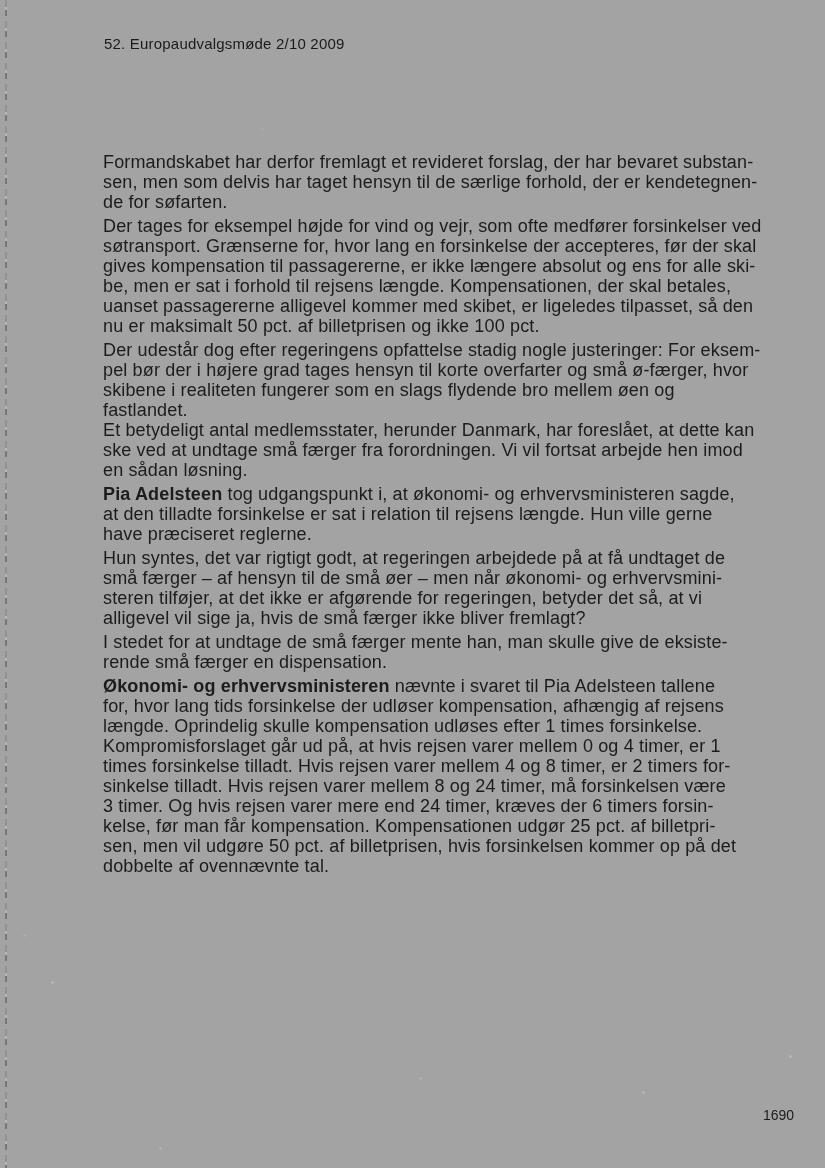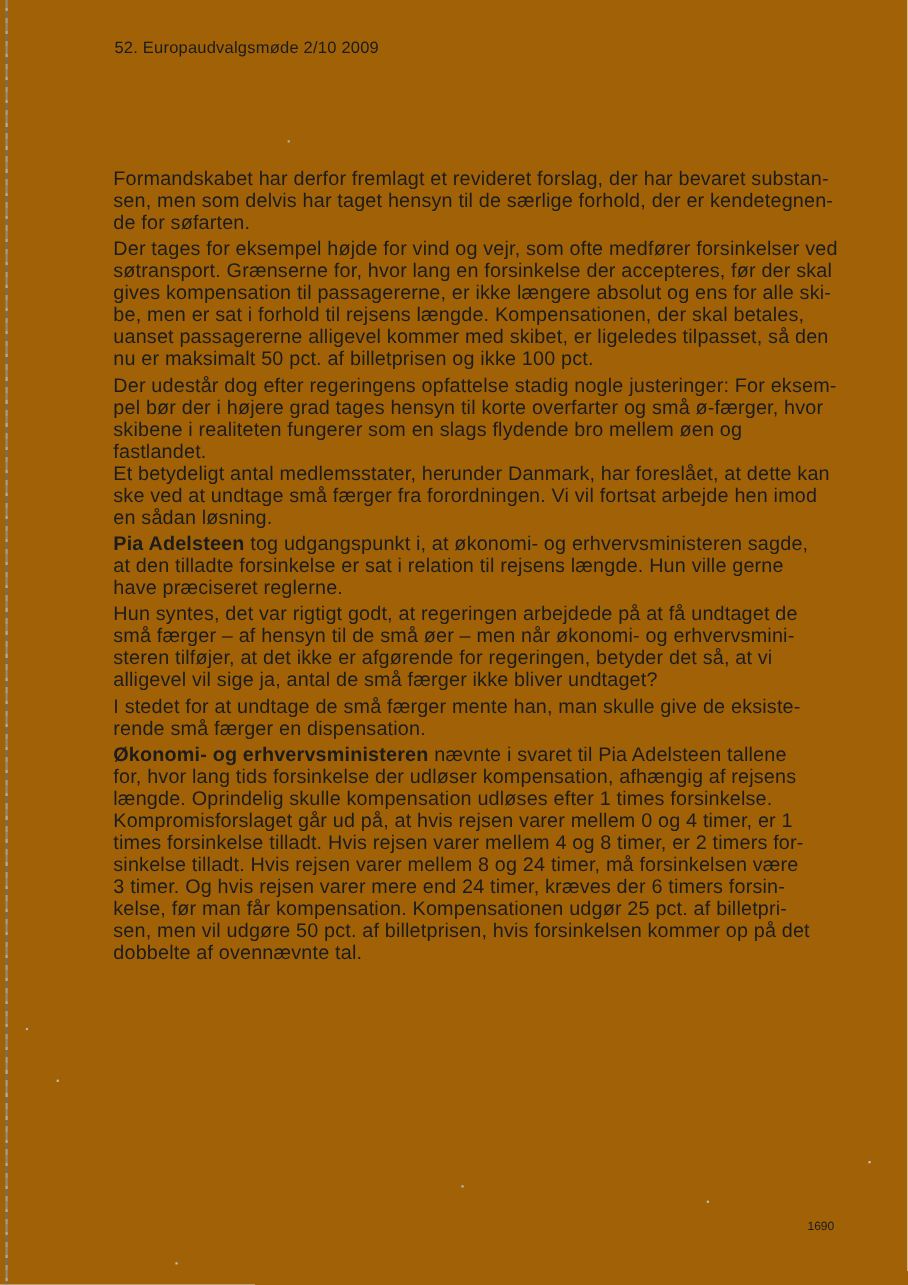--- a/index.html
+++ b/index.html
@@ -5,21 +5,21 @@
   html, body {
     margin: 0;
     padding: 0;
     background: #ffffff;
     font-family: "Liberation Sans", "DejaVu Sans", sans-serif;
   }
   .page {
     position: relative;
     width: 825px;
     height: 1168px;
-    background: #a16207;
+    background: #a3a3a3;
     overflow: hidden;
     color: #1c1c1c;
   }
   
   .scan-line {
     position: absolute;
     left: 5px;
     top: 0;
     width: 2px;
     height: 1168px;
@@ -73,23 +73,23 @@
   .content p.sec {
   }
   .content p b {
     font-weight: bold;
   }
   .content p span.pl {
     white-space: pre-line;
   }
   .page-number {
     position: absolute;
-    left: 734px;
+    left: 763px;
     top: 1107px;
-    font-size: 11px;
+    font-size: 14px;
     line-height: 16px;
     color: #1b1b1b;
   }
 </style>
 </head>
 <body>
 
 <div class="page">
   <div class="scan-line"></div>
   <div class="specks"></div>
@@ -111,21 +111,21 @@
 skibene i realiteten fungerer som en slags flydende bro mellem øen og fastlandet.
 Et betydeligt antal medlemsstater, herunder Danmark, har foreslået, at dette kan
 ske ved at undtage små færger fra forordningen. Vi vil fortsat arbejde hen imod
 en sådan løsning.</span></p>
     <p class="sec"><b>Pia Adelsteen</b><span class="pl"> tog udgangspunkt i, at økonomi- og erhvervsministeren sagde,
 at den tilladte forsinkelse er sat i relation til rejsens længde. Hun ville gerne
 have præciseret reglerne.</span></p>
     <p><b></b><span class="pl">Hun syntes, det var rigtigt godt, at regeringen arbejdede på at få undtaget de
 små færger – af hensyn til de små øer – men når økonomi- og erhvervsmini-
 steren tilføjer, at det ikke er afgørende for regeringen, betyder det så, at vi
-alligevel vil sige ja, antal de små færger ikke bliver undtaget?</span></p>
+alligevel vil sige ja, hvis de små færger ikke bliver fremlagt?</span></p>
     <p><b></b><span class="pl">I stedet for at undtage de små færger mente han, man skulle give de eksiste-
 rende små færger en dispensation.</span></p>
     <p><b>Økonomi- og erhvervsministeren</b><span class="pl"> nævnte i svaret til Pia Adelsteen tallene
 for, hvor lang tids forsinkelse der udløser kompensation, afhængig af rejsens
 længde. Oprindelig skulle kompensation udløses efter 1 times forsinkelse.
 Kompromisforslaget går ud på, at hvis rejsen varer mellem 0 og 4 timer, er 1
 times forsinkelse tilladt. Hvis rejsen varer mellem 4 og 8 timer, er 2 timers for-
 sinkelse tilladt. Hvis rejsen varer mellem 8 og 24 timer, må forsinkelsen være
 3 timer. Og hvis rejsen varer mere end 24 timer, kræves der 6 timers forsin-
 kelse, før man får kompensation. Kompensationen udgør 25 pct. af billetpri-

